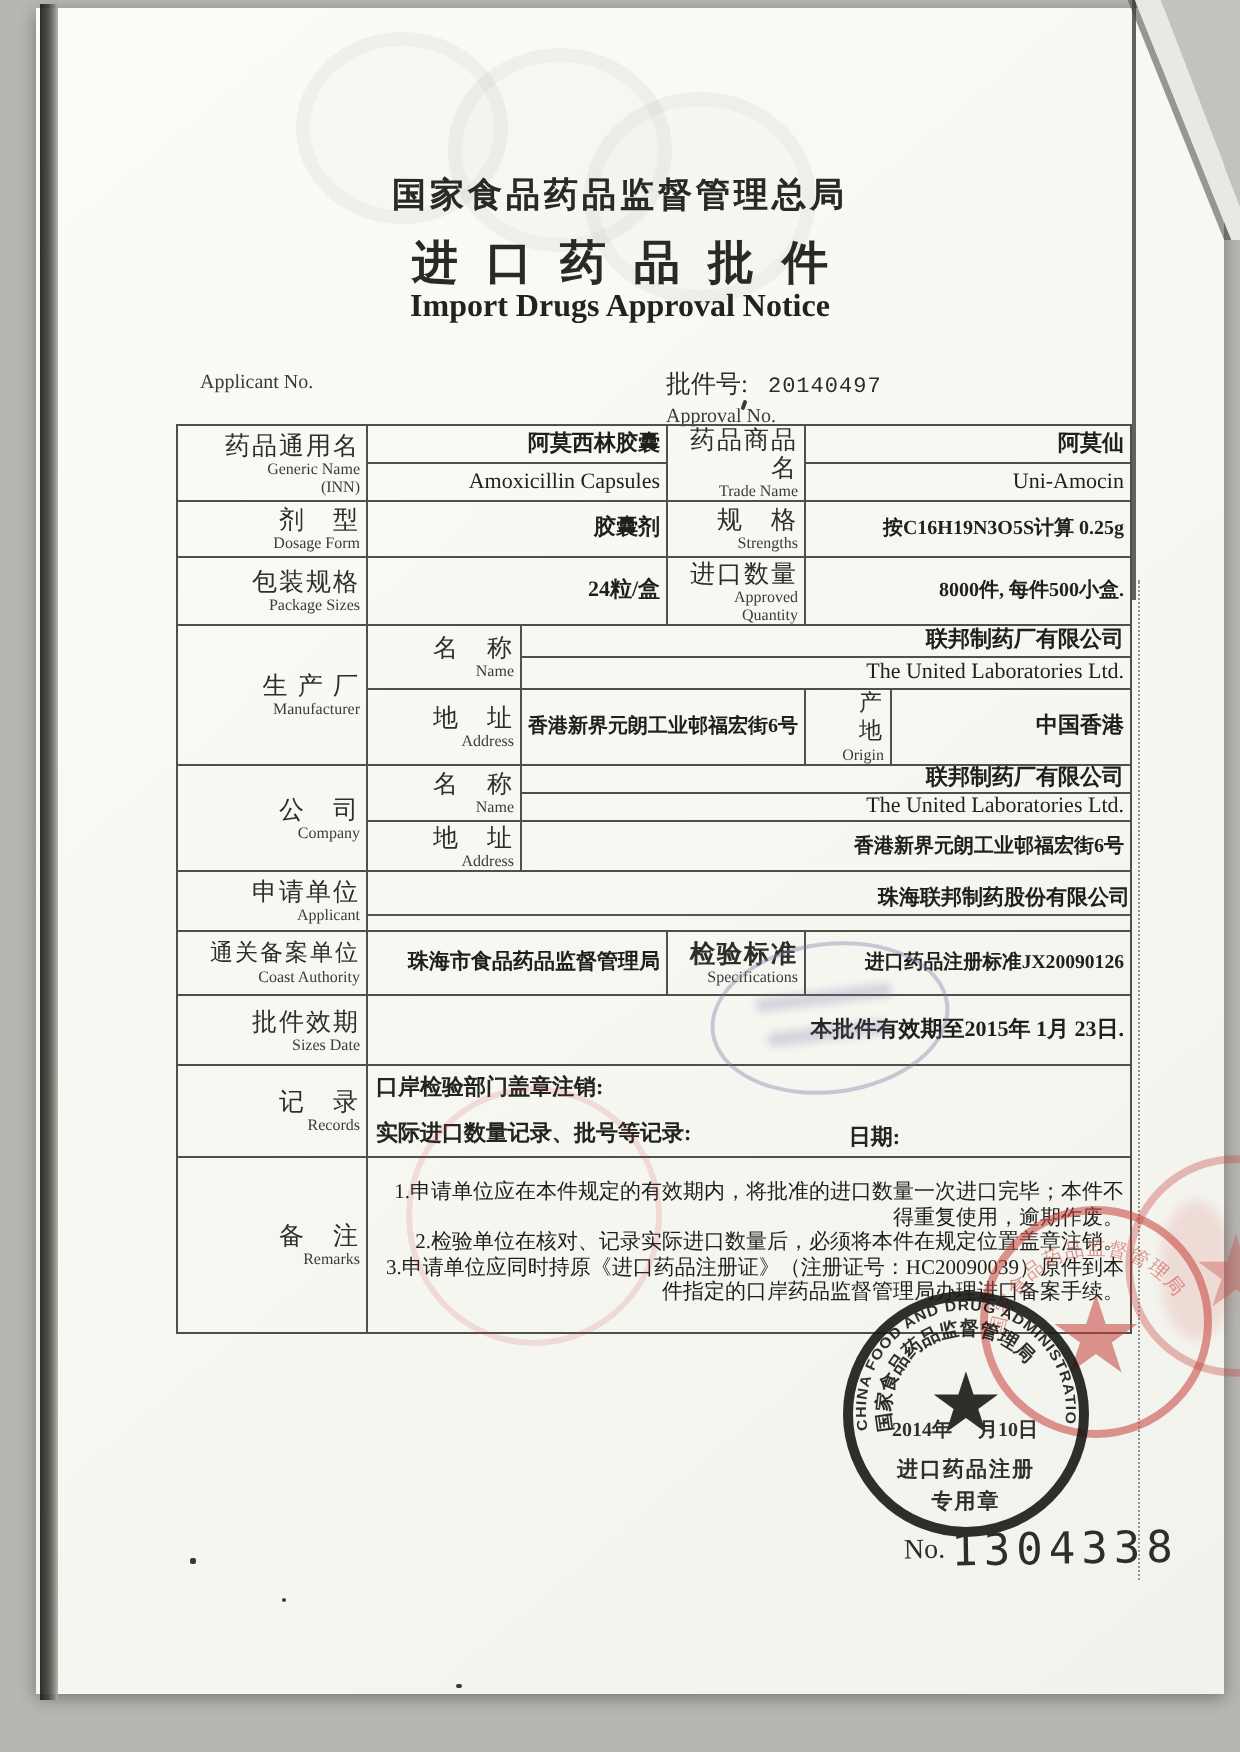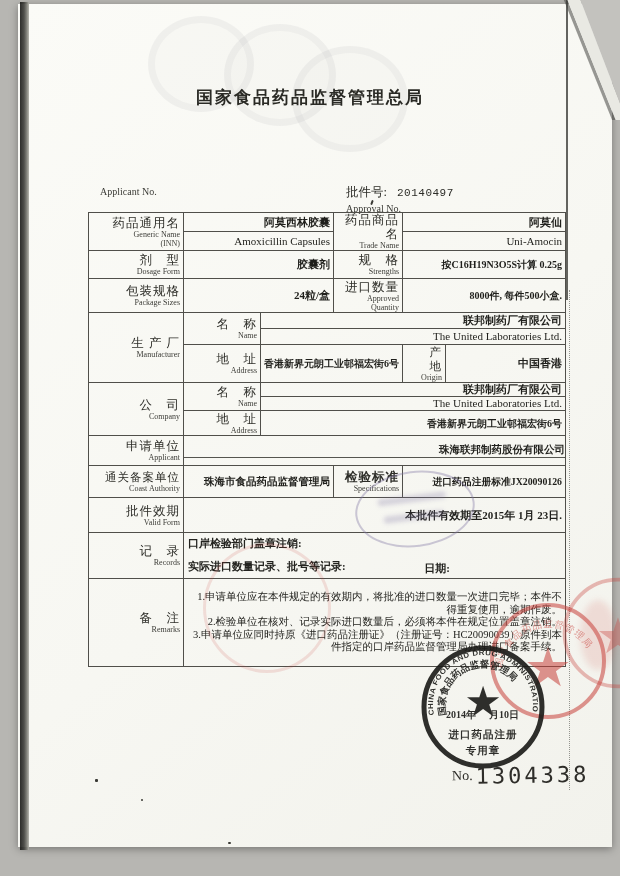--- a/index.html
+++ b/index.html
@@ -25,21 +25,21 @@
   .title-cn{position:absolute;left:80px;top:116px;width:460px;text-align:center;
         font-size:23px;font-weight:bold;letter-spacing:14px;text-indent:14px;color:#2a2a25;}
   .title-en{position:absolute;left:80px;top:145px;width:460px;text-align:center;
         font-size:16px;font-weight:bold;color:#22221e;}
   
   .hfield{position:absolute;top:184px;}
   .hfield .row1{font-size:12.5px;color:#2c2c27;}
   .hfield .val{font-size:11px;font-family:"Liberation Mono",monospace;letter-spacing:.5px;margin-left:10px;}
   .hfield .row2{font-size:10px;color:#3b3b36;margin-top:2px;}
   .hf-accept{left:100px;}
-  .hf-approve{left:333px;margin-left:13px;}
+  .hf-approve{left:333px;}
   
   table.doc{position:absolute;left:88px;top:212px;width:477px;border-collapse:collapse;table-layout:fixed;}
   table.doc td{border:1px solid #504f4a;padding:0 3px;vertical-align:middle;overflow:hidden;text-align:right;}
   .lab{text-align:center;}
   .lab .cn{font-size:12.5px;letter-spacing:1px;color:#2e2e29;line-height:14px;}
   .lab .en{font-size:8px;color:#3c3c37;line-height:9px;}
   td.val{font-size:11px;color:#1f1f1b;vertical-align:top;padding-top:1px;line-height:13px;}
   .vcn{font-weight:bold;}
   .ven{font-family:"Liberation Serif",serif;}
   .split-top{height:14px;border-bottom:1px solid #55554f;padding-left:1px;}
@@ -90,20 +90,22 @@
   </div>
   <div class="ghost" style="left:148px;top:16px;width:92px;height:82px;"></div>
   <div class="ghost" style="left:224px;top:24px;width:98px;height:88px;"></div>
   <div class="ghost" style="left:292px;top:46px;width:102px;height:92px;"></div>
   <div class="speck" style="left:371px;top:200px;width:2px;height:5px;transform:rotate(20deg);"></div>
   <div class="speck" style="left:95px;top:779px;width:3px;height:3px;"></div>
   <div class="speck" style="left:141px;top:799px;width:2px;height:2px;"></div>
   <div class="speck" style="left:228px;top:842px;width:3px;height:2px;"></div>
 
   <div class="authority">国家食品药品监督管理总局</div>
+  <div class="title-cn">进口药品批件</div>
+  <div class="title-en">Import Drugs Approval Notice</div>
 
   <div class="hfield hf-accept">
     <div class="row2">Applicant No.</div>
   </div>
   <div class="hfield hf-approve">
     <div class="row1"><span>批件号:</span><span class="val">20140497</span></div>
     <div class="row2">Approval No.</div>
   </div>
 
   <table class="doc">
@@ -222,21 +224,21 @@
       <td class="val vcn" colspan="2" style="font-size:10.5px">珠海市食品药品监督管理局</td>
       <td class="lab">
         <div class="cn" style="font-weight:bold">检验标准</div>
         <div class="en">Specifications</div>
       </td>
       <td class="val vcn" colspan="2" style="font-size:9.8px">进口药品注册标准JX20090126</td>
     </tr>
     <tr style="height:35px">
       <td class="lab">
         <div class="cn">批件效期</div>
-        <div class="en">Valid Form</div>
+        <div class="en">Sizes Date</div>
       </td>
       <td class="val vcn" colspan="5">本批件有效期至2015年 1月 23日.</td>
     </tr>
     <tr style="height:46px">
       <td class="lab">
         <div class="cn">记　录</div>
         <div class="en">Records</div>
       </td>
       <td class="rec-cell" colspan="5">
         <div class="rec-l1">口岸检验部门盖章注销:</div>

